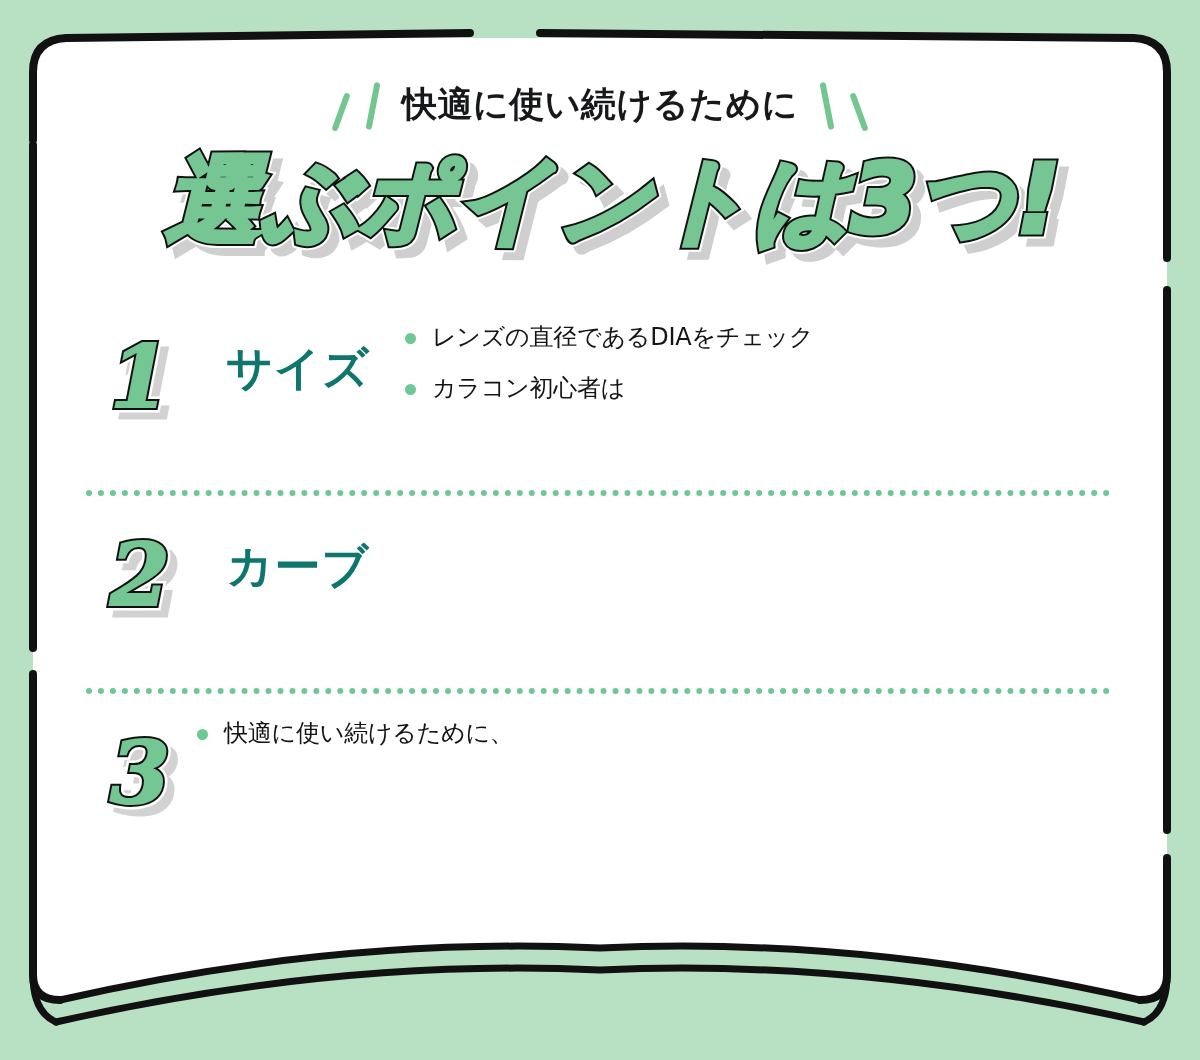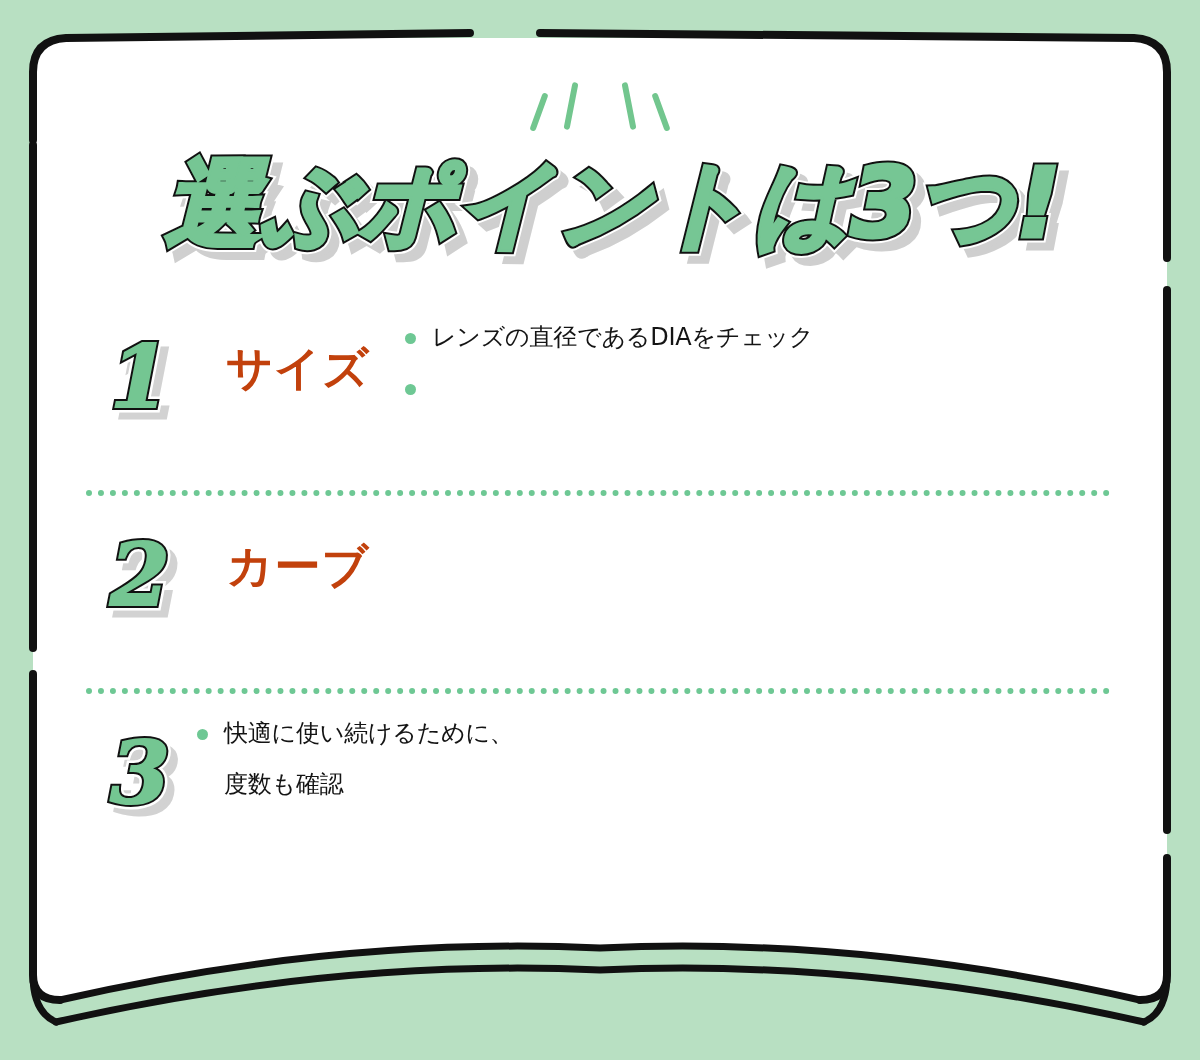--- a/index.html
+++ b/index.html
@@ -180,21 +180,21 @@
     width: 208px;
     flex: 0 0 208px;
     display: flex;
     align-items: center;
     justify-content: center;
     padding-top: 30px;
   }
   .label-text {
     font-size: 46px;
     font-weight: 700;
-    color: #c2410c;
+    color: #0f766e;
     letter-spacing: 1px;
     white-space: nowrap;
     font-family: Liberation Serif, serif;
   }
 
   .bullets-cell {
     flex: 1 1 auto;
     padding-top: 4px;
   }
   .bullet {
@@ -264,20 +264,21 @@
     <path d="M 1167 975 Q 1167 1012 1144 1022" fill="none" stroke="#111111" stroke-width="7" stroke-linecap="round"></path>
   </svg>
 
   <div id="content">
 
     <div class="header">
 
       <div class="eyebrow-row">
         <span class="slash l1"></span>
         <span class="slash l2"></span>
+        <span class="eyebrow-text">快適に使い続けるために</span>
         <span class="slash r1"></span>
         <span class="slash r2"></span>
       </div>
 
       <div class="main-title-wrap">
         <div class="main-title mt-shadow">選ぶポイントは3つ!</div>
         <div class="main-title mt-outline">選ぶポイントは3つ!</div>
         <div class="main-title mt-black">選ぶポイントは3つ!</div>
         <div class="main-title mt-green">選ぶポイントは3つ!</div>
       </div>
@@ -296,20 +297,21 @@
           </span>
         </div>
         <div class="label-cell">
           <span class="label-text">サイズ</span>
         </div>
         <div class="bullets-cell">
           <div class="bullet">
             <span class="cont">レンズの直径であるDIAをチェック</span>
           </div>
           <div class="bullet">
+            <span class="cont">カラコン初心者は</span>
           </div>
         </div>
       </div>
 
       <div class="divider"></div>
 
       <div class="point-row">
         <div class="num-cell">
           <span class="num">
             <span class="layer n-shadow">2</span>
@@ -330,20 +332,19 @@
           <span class="num">
             <span class="layer n-shadow">3</span>
             <span class="layer n-white">3</span>
             <span class="layer n-black">3</span>
             <span class="layer n-green">3</span>
           </span>
         </div>
         <div class="bullets-cell">
           <div class="bullet">
             <span class="cont">快適に使い続けるために、</span>
-            <span class="cont">度数も確認</span>
           </div>
         </div>
       </div>
 
     </div>
   </div>
 </div>
 
 </body></html>

